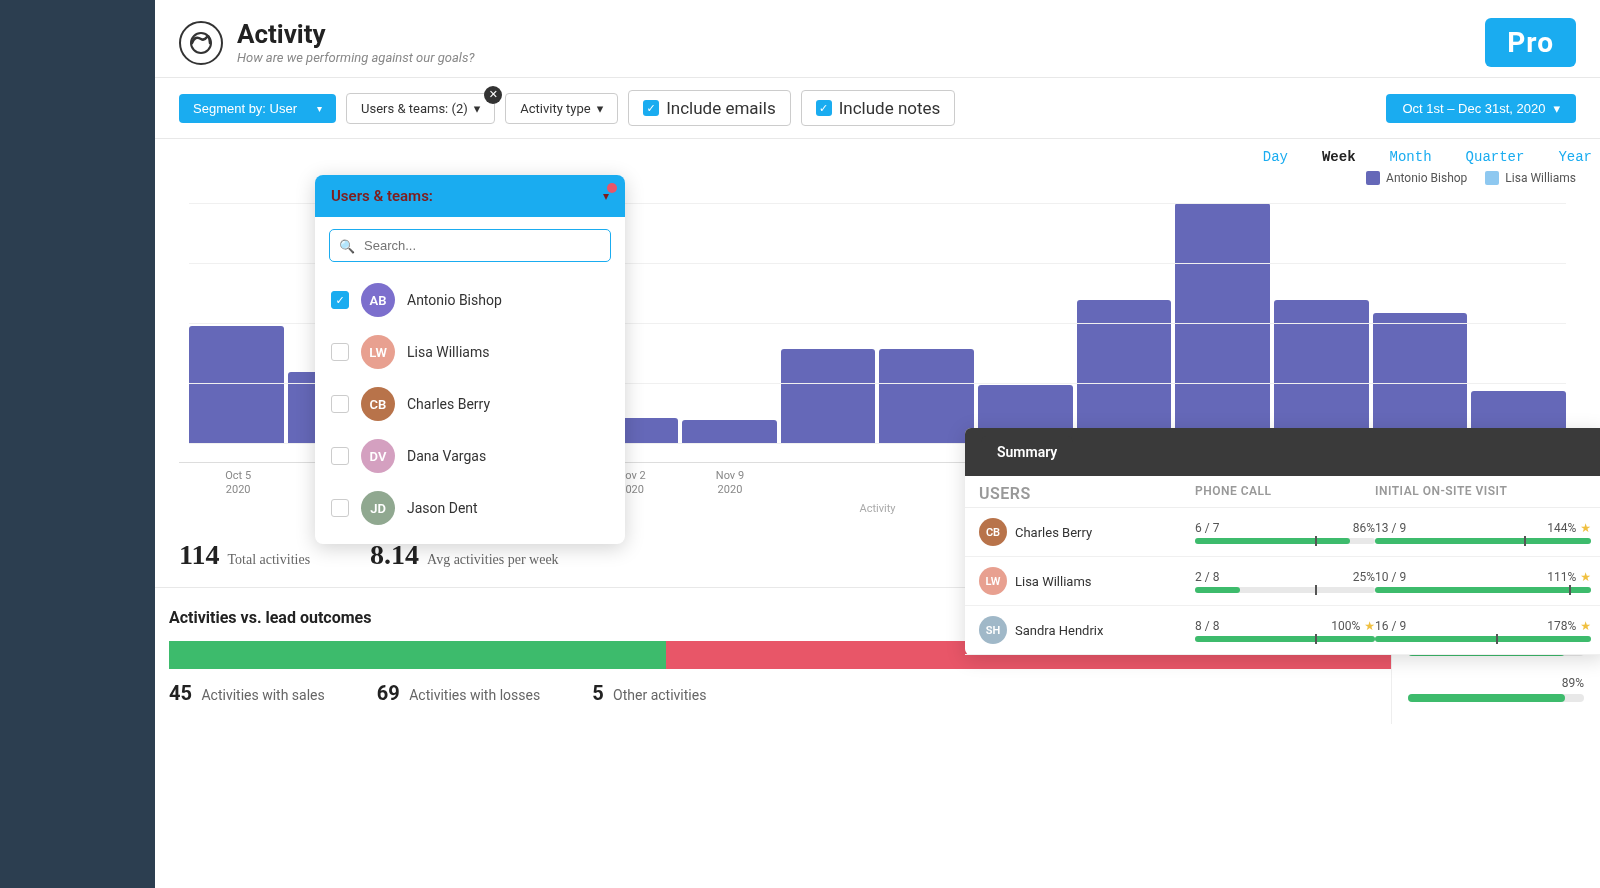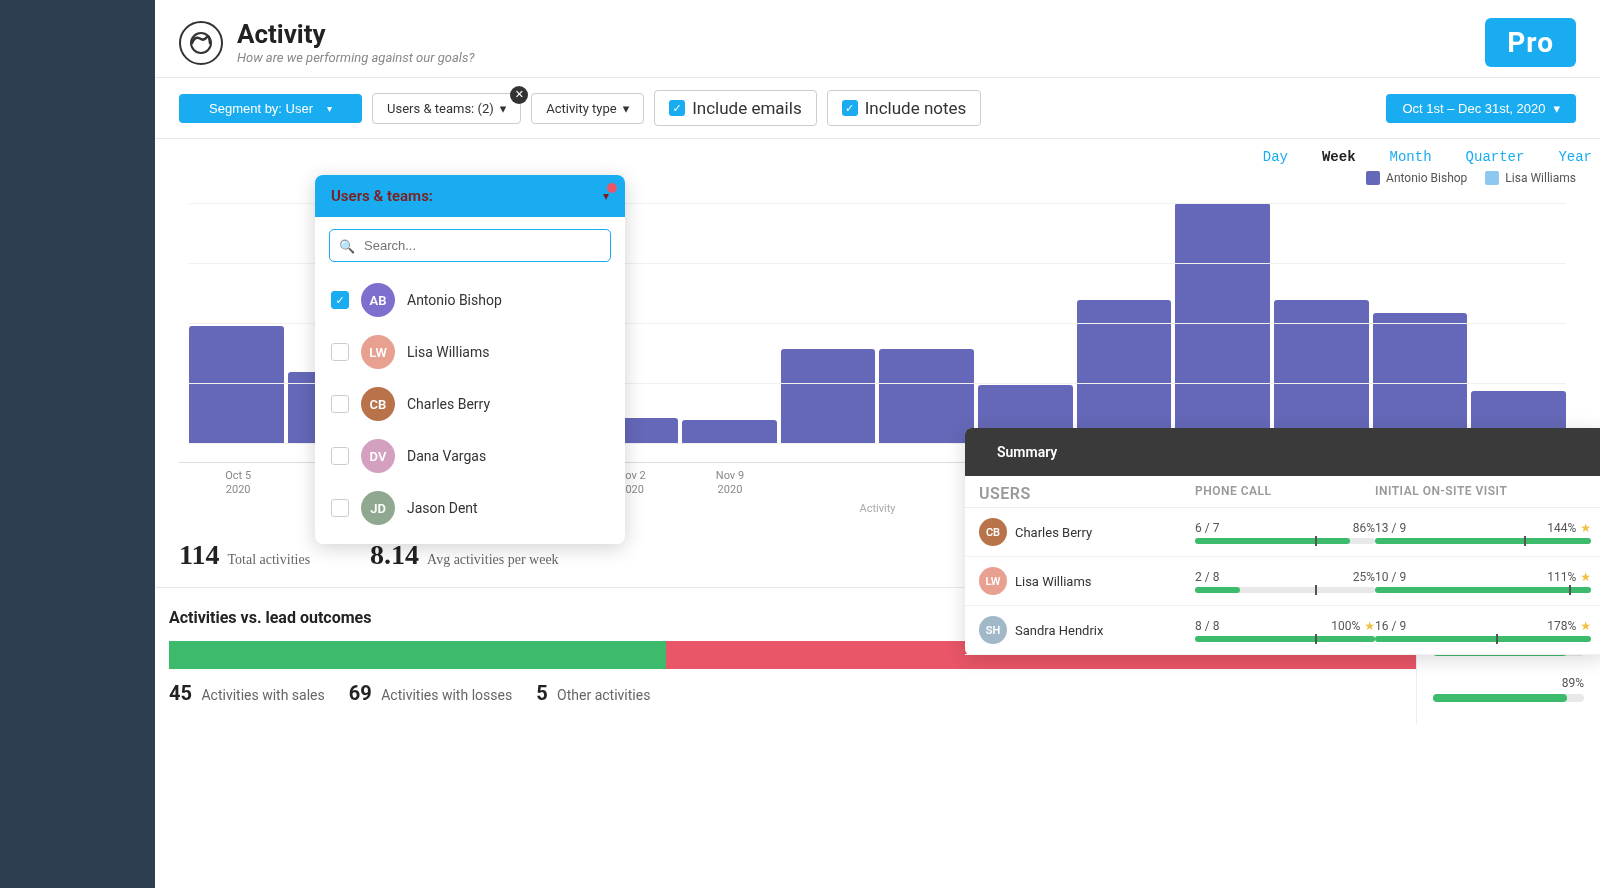--- a/index.html
+++ b/index.html
@@ -17,21 +17,21 @@
     .header { display: flex; align-items: center; padding: 18px 24px 10px; border-bottom: 1px solid #e8e8e8; }
     .logo-circle { width: 44px; height: 44px; border-radius: 50%; border: 2.5px solid #333; display: flex; align-items: center; justify-content: center; margin-right: 14px; flex-shrink: 0; }
     .logo-circle svg { width: 24px; height: 24px; }
     .header-title-block { flex: 1; }
     .header-title { font-size: 26px; font-weight: 700; color: #222; line-height: 1.1; }
     .header-subtitle { font-size: 13px; color: #888; font-style: italic; margin-top: 2px; }
     .pro-badge { background: #1aacf0; color: #fff; font-size: 28px; font-weight: 700; padding: 8px 22px; border-radius: 6px; letter-spacing: 1px; }
 
     
     .toolbar { display: flex; align-items: center; padding: 12px 24px; border-bottom: 1px solid #e8e8e8; gap: 10px; }
-    .btn-segment { background: #1aacf0; color: #fff; border: none; border-radius: 4px; padding: 7px 30px; font-size: 13px; font-weight: 500; cursor: pointer; display: flex; align-items: center; gap: 14px; }
+    .btn-segment { background: #1aacf0; color: #fff; border: none; border-radius: 4px; padding: 7px 14px; font-size: 13px; font-weight: 500; cursor: pointer; display: flex; align-items: center; gap: 20px; }
     .btn-segment .chevron { font-size: 10px; }
     .btn-filter { background: #fff; border: 1px solid #ccc; border-radius: 4px; padding: 7px 14px; font-size: 13px; cursor: pointer; display: flex; align-items: center; gap: 6px; position: relative; }
     .filter-close { position: absolute; top: -8px; right: -8px; width: 18px; height: 18px; background: #333; border-radius: 50%; color: #fff; font-size: 11px; display: flex; align-items: center; justify-content: center; cursor: pointer; }
     .checkbox-btn { display: flex; align-items: center; gap: 7px; border: 1px solid #ccc; border-radius: 4px; padding: 7px 14px; font-size: 17px; cursor: pointer; background: #fff; }
     .checkbox-blue { width: 16px; height: 16px; background: #1aacf0; border-radius: 3px; display: flex; align-items: center; justify-content: center; flex-shrink: 0; }
     .checkbox-blue::after { content: '✓'; color: #fff; font-size: 11px; }
     .spacer { flex: 1; }
     .date-range-btn { background: #1aacf0; color: #fff; border: none; border-radius: 4px; padding: 7px 16px; font-size: 13px; font-weight: 500; cursor: pointer; display: flex; align-items: center; gap: 8px; }
 
     
@@ -59,21 +59,21 @@
     .stat-item { display: flex; align-items: baseline; gap: 8px; font-family: Liberation Serif, serif; }
     .stat-number { font-size: 28px; font-weight: 700; color: #222; }
     .stat-label { font-size: 14px; color: #666; }
 
     
     .outcomes-section { padding: 20px 14px; }
     .outcomes-title { font-size: 16px; font-weight: 700; color: #222; margin-bottom: 14px; }
     .outcomes-bar { display: flex; height: 28px; border-radius: 0; overflow: hidden; width: 100%; max-width: 1260px; }
     .bar-green { background: #3dbb6c; flex: 45; }
     .bar-red { background: #e85668; flex: 69; }
-    .outcomes-labels { display: flex; gap: 24px; margin-top: 12px; }
+    .outcomes-labels { display: flex; gap: 52px; margin-top: 12px; }
     .outcome-label { font-size: 14px; color: #666; }
     .outcome-label strong { font-size: 20px; font-weight: 700; color: #222; margin-right: 6px; }
 
     
     .dropdown-panel { position: absolute; top: 175px; left: 160px; width: 310px; background: #fff; border-radius: 8px; box-shadow: 0 4px 20px rgba(0,0,0,0.18); z-index: 100; padding-bottom: 10px; }
     .dropdown-header { background: #1aacf0; color: #7f1d1d; border-radius: 8px 8px 0 0; padding: 12px 16px; display: flex; align-items: center; justify-content: space-between; }
     .dropdown-header-title { font-size: 15px; font-weight: 600; }
     .dropdown-chevron { font-size: 12px; }
     .dropdown-notification { width: 10px; height: 10px; background: #e85668; border-radius: 50%; position: absolute; top: 8px; right: 8px; }
     .search-box { margin: 12px 14px; position: relative; }
@@ -105,21 +105,21 @@
     .summary-metric { flex: 1; }
     .metric-numbers { font-size: 12px; color: #555; margin-bottom: 3px; display: flex; justify-content: space-between; }
     .metric-bar-bg { background: #e8e8e8; height: 6px; border-radius: 3px; position: relative; }
     .metric-bar-fill { height: 6px; border-radius: 3px; background: #3dbb6c; }
     .metric-bar-fill.over { background: #3dbb6c; }
     .metric-marker { position: absolute; top: -2px; width: 2px; height: 10px; background: #555; }
     .star { color: #f0c040; font-size: 12px; margin-left: 4px; }
     .summary-visit { flex: 1.2; }
 
     
-    .right-mini { position: absolute; right: 0; top: 620px; width: 184px; background: #fff; border-left: 1px solid #eee; padding: 10px 16px; }
+    .right-mini { position: absolute; right: 0; top: 620px; width: 209px; background: #fff; border-left: 1px solid #eee; padding: 10px 16px; }
     .mini-bar-row { margin-bottom: 12px; }
     .mini-bar-bg { background: #e8e8e8; height: 8px; border-radius: 4px; position: relative; margin-top: 4px; }
     .mini-bar-fill-green { background: #3dbb6c; height: 8px; border-radius: 4px; }
     .mini-pct { font-size: 12px; color: #555; text-align: right; }
 
     .grid-lines { position: absolute; top: 0; left: 10px; right: 10px; height: 240px; pointer-events: none; }
     .grid-line { position: absolute; left: 0; right: 0; border-top: 1px solid #f0f0f0; }
   </style>
 </head>
 <body>

